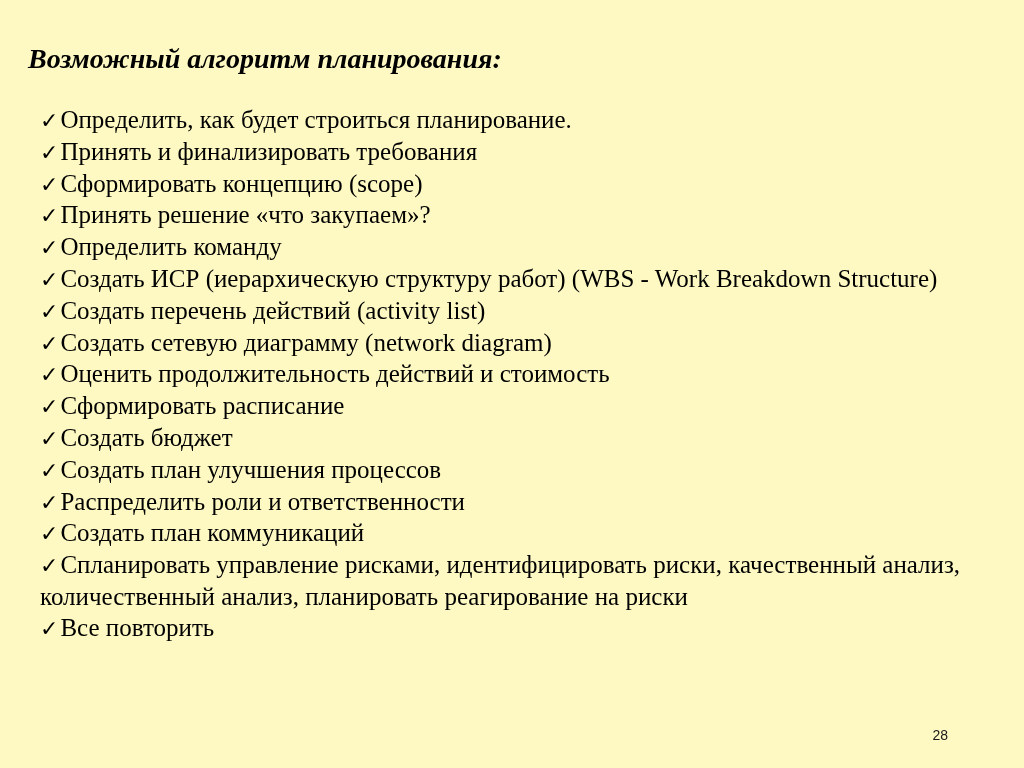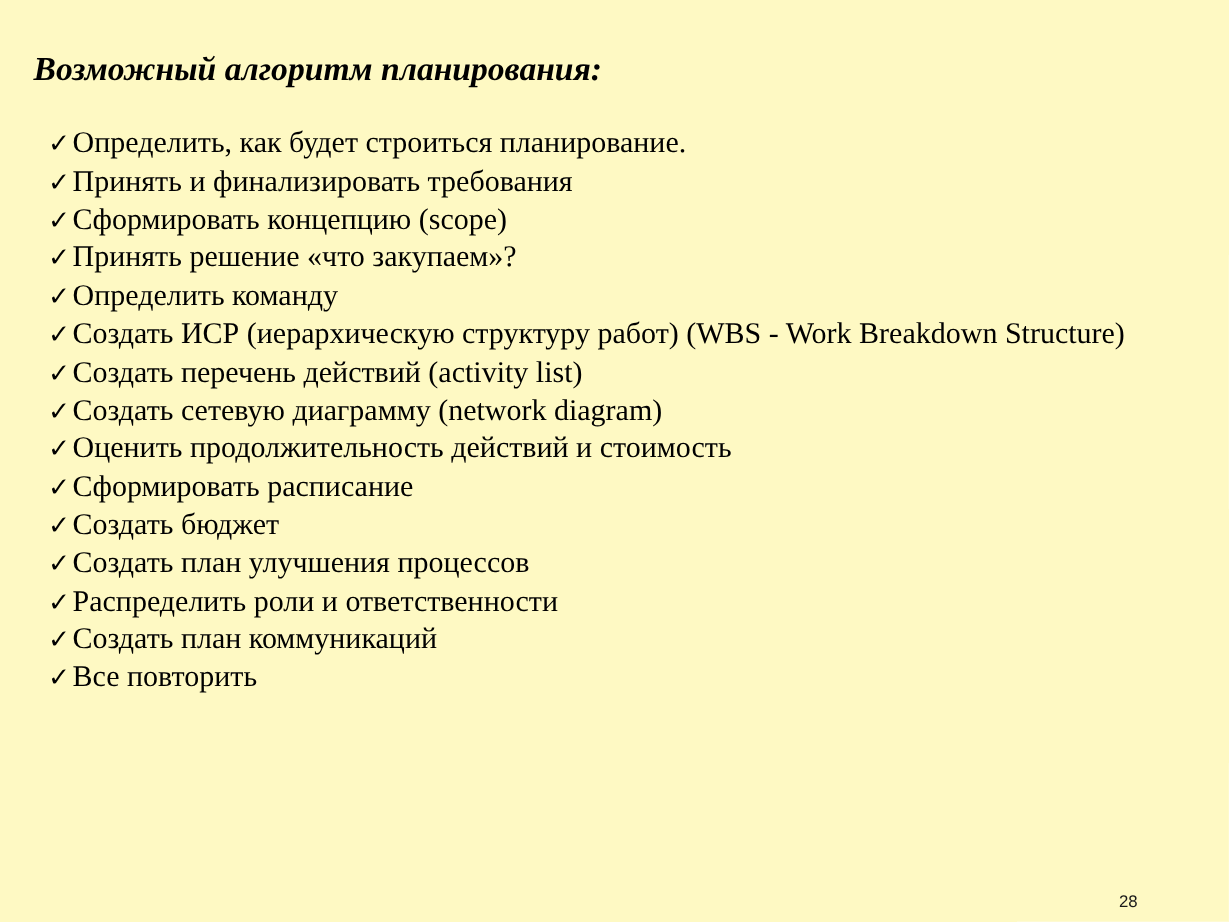--- a/index.html
+++ b/index.html
@@ -50,21 +50,21 @@
   }
   .check {
     display: inline;
     margin-right: 2px;
     font-family: "DejaVu Sans", sans-serif;
     font-size: 22px;
   }
   .page-number {
     position: absolute;
     right: 76px;
-    top: 743px;
+    top: 727px;
     font-family: "Liberation Sans", sans-serif;
     font-size: 14px;
     color: #1a1a1a;
     text-align: right;
   }
 </style>
 </head>
 <body>
 
 <div class="slide">
@@ -78,17 +78,18 @@
       <li><span class="check">✓</span><span>Определить команду</span></li>
       <li><span class="check">✓</span><span>Создать ИСР (иерархическую структуру работ) (WBS - Work Breakdown Structure)</span></li>
       <li><span class="check">✓</span><span>Создать перечень действий (activity list)</span></li>
       <li><span class="check">✓</span><span>Создать сетевую диаграмму (network diagram)</span></li>
       <li><span class="check">✓</span><span>Оценить продолжительность действий и стоимость</span></li>
       <li><span class="check">✓</span><span>Сформировать расписание</span></li>
       <li><span class="check">✓</span><span>Создать бюджет</span></li>
       <li><span class="check">✓</span><span>Создать план улучшения процессов</span></li>
       <li><span class="check">✓</span><span>Распределить роли и ответственности</span></li>
       <li><span class="check">✓</span><span>Создать план коммуникаций</span></li>
+      <li><span class="check">✓</span><span>Спланировать управление рисками, идентифицировать риски, качественный анализ, количественный анализ, планировать реагирование на риски</span></li>
       <li><span class="check">✓</span><span>Все повторить</span></li>
     </ul>
   </div>
   <div class="page-number">28</div>
 </div>
 
 </body></html>

